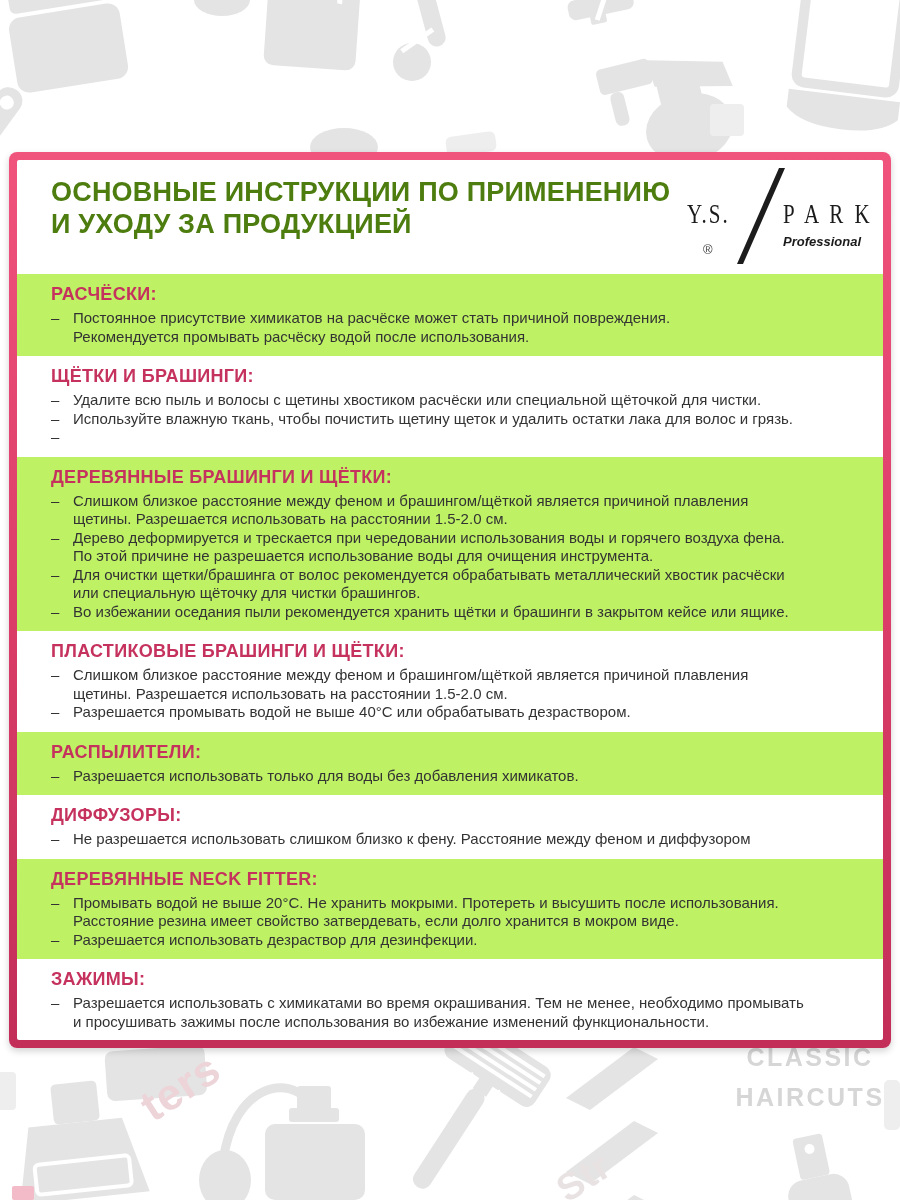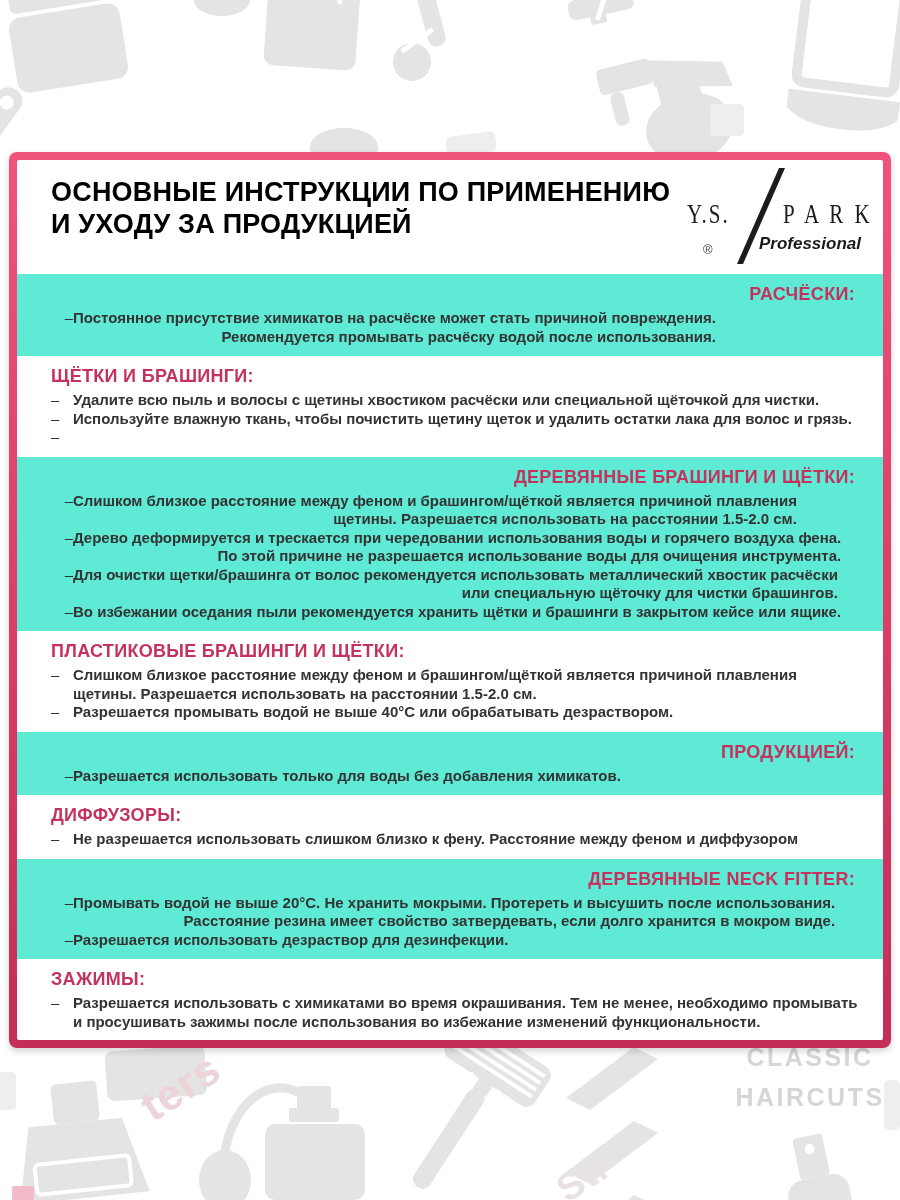--- a/index.html
+++ b/index.html
@@ -34,45 +34,45 @@
     position:absolute;left:9px;top:152px;width:882px;height:896px;z-index:5;
     background:linear-gradient(180deg,#f0537c 0%, #d83c67 55%, #c22e58 100%);
     border-radius:8px;padding:8px;box-sizing:border-box;
     box-shadow:0 3px 7px rgba(0,0,0,0.18);
   }
   .card{
     background:#fff;width:100%;height:100%;border-radius:2px;
     overflow:hidden;display:flex;flex-direction:column;
   }
   .card-header{position:relative;padding:16px 22px 34px 34px;flex:0 0 auto;}
-  .title{margin:0;font-size:27px;line-height:32px;font-weight:bold;color:#000000;letter-spacing:0.2px;}
+  .title{margin:0;font-size:27px;line-height:32px;font-weight:bold;color:#4d7c0f;letter-spacing:0.2px;}
   .title .t-line{display:block;white-space:nowrap;}
 
   
   .logo{position:absolute;right:22px;top:12px;width:182px;height:92px;color:#1b1b1b;}
   .logo-ys,.logo-park{
     position:absolute;font-family:"Liberation Serif", serif;font-size:21px;
     transform:scaleY(1.3);transform-origin:center;white-space:nowrap;
   }
   .logo-ys{left:8px;top:30px;letter-spacing:2px;}
   .logo-park{left:104px;top:30px;letter-spacing:3px;}
   .logo-slash{position:absolute;left:48px;top:-4px;width:62px;height:96px;}
-  .logo-pro{position:absolute;right:0px;top:62px;font-size:17px;font-style:italic;font-weight:bold;}
+  .logo-pro{position:absolute;right:0px;top:62px;font-size:13px;font-style:italic;font-weight:bold;}
   .logo-reg{position:absolute;left:24px;top:70px;font-size:13px;color:#444;}
 
   
   .section{padding:8px 28px 10px 34px;}
-  .section.tinted{background:#5eead4;text-align:right;}
+  .section.tinted{background:#bef264;}
   .sec-heading{
     margin:0 0 3px 0;font-size:18px;line-height:24px;font-weight:bold;
     color:#c5325e;letter-spacing:0.3px;
   }
   .bullet{display:flex;font-size:15px;line-height:18.5px;color:#333333;}
   .dash{flex:0 0 22px;width:22px;}
-  .bullet-text .line{display:block;white-space:nowrap;font-weight:bold;}
+  .bullet-text .line{display:block;white-space:nowrap;}
 </style>
 </head>
 <body>
 
 <div class="stage">
 
   <div class="bg-layer">
 
     <div class="bgic" style="left:10px;top:-22px;transform:rotate(-9deg);">
       <svg width="115" height="108">
@@ -287,21 +287,21 @@
             <div class="bullet">
               <span class="dash">–</span>
               <span class="bullet-text">
                 <span class="line">Дерево деформируется и трескается при чередовании использования воды и горячего воздуха фена.</span>
                 <span class="line">По этой причине не разрешается использование воды для очищения инструмента.</span>
               </span>
             </div>
             <div class="bullet">
               <span class="dash">–</span>
               <span class="bullet-text">
-                <span class="line">Для очистки щетки/брашинга от волос рекомендуется использовать металлический хвостик расчёски</span>
+                <span class="line">Для очистки щетки/брашинга от волос рекомендуется обрабатывать металлический хвостик расчёски</span>
                 <span class="line">или специальную щёточку для чистки брашингов.</span>
               </span>
             </div>
             <div class="bullet">
               <span class="dash">–</span>
               <span class="bullet-text">
                 <span class="line">Во избежании оседания пыли рекомендуется хранить щётки и брашинги в закрытом кейсе или ящике.</span>
               </span>
             </div>
           </section>
@@ -315,21 +315,21 @@
               </span>
             </div>
             <div class="bullet">
               <span class="dash">–</span>
               <span class="bullet-text">
                 <span class="line">Разрешается промывать водой не выше 40°C или обрабатывать дезраствором.</span>
               </span>
             </div>
           </section>
           <section class="section tinted">
-            <h2 class="sec-heading">ПРОДУКЦИЕЙ:</h2>
+            <h2 class="sec-heading">РАСПЫЛИТЕЛИ:</h2>
             <div class="bullet">
               <span class="dash">–</span>
               <span class="bullet-text">
                 <span class="line">Разрешается использовать только для воды без добавления химикатов.</span>
               </span>
             </div>
           </section>
           <section class="section">
             <h2 class="sec-heading">ДИФФУЗОРЫ:</h2>
             <div class="bullet">

